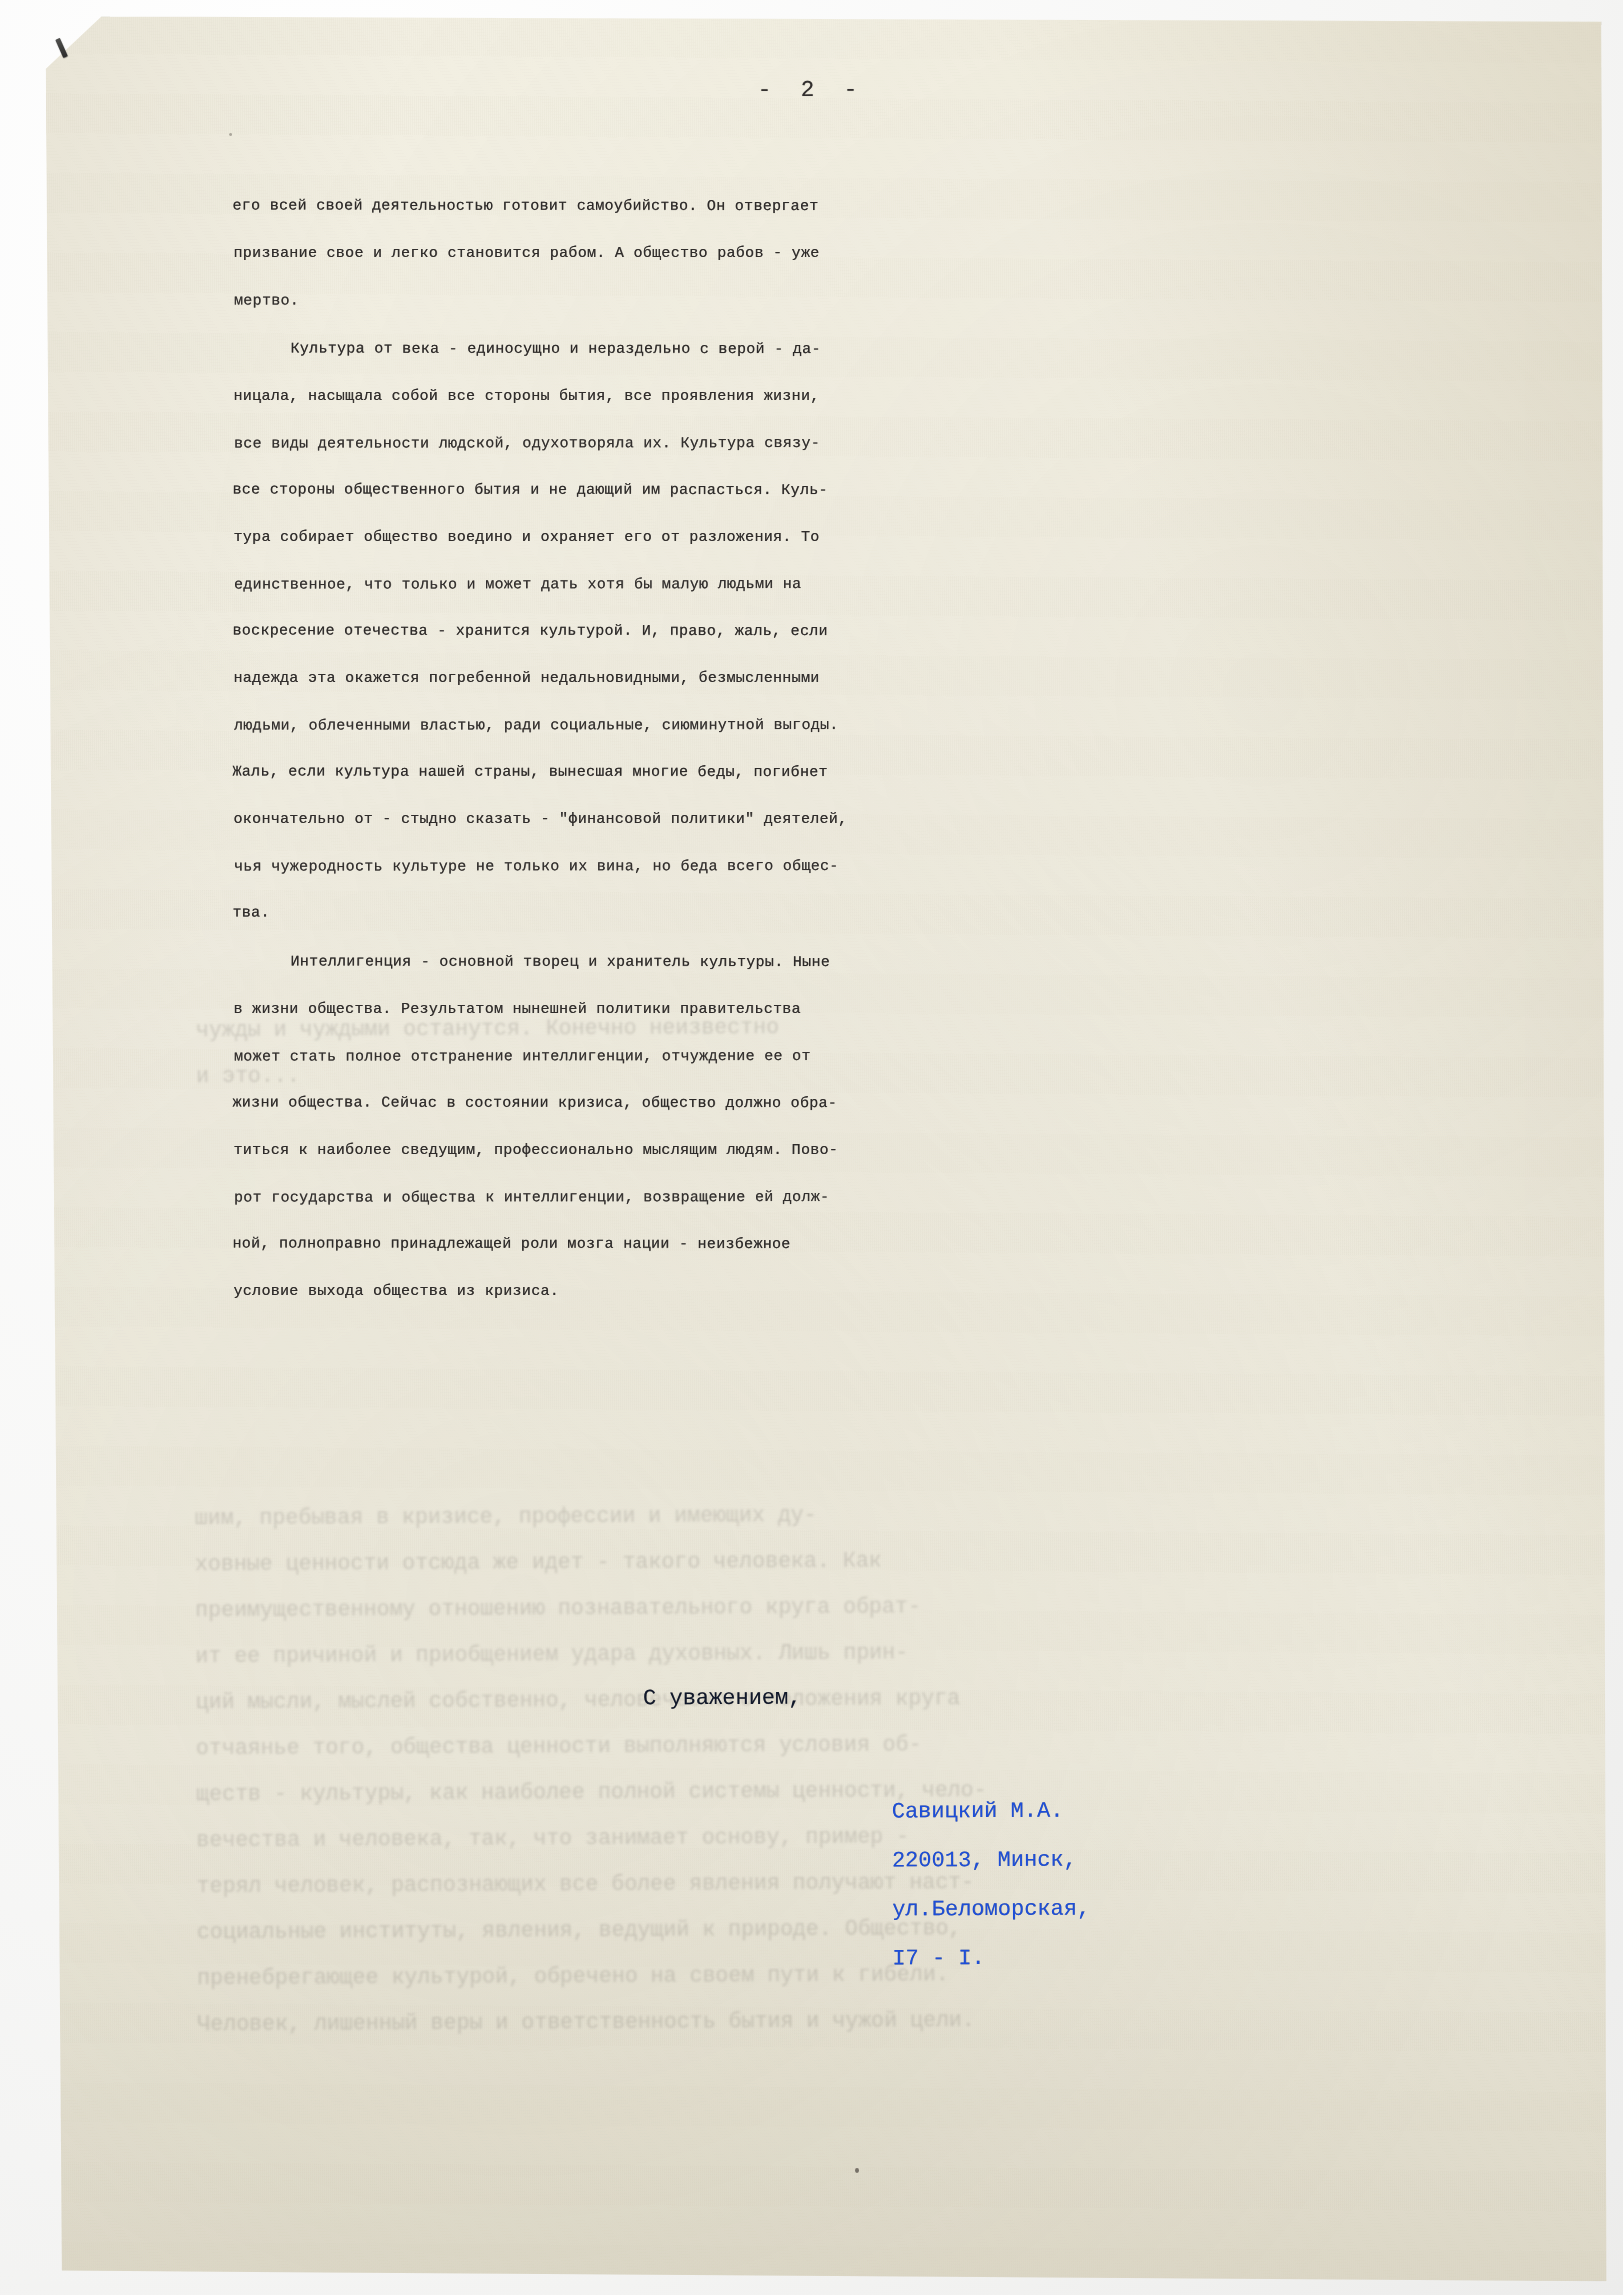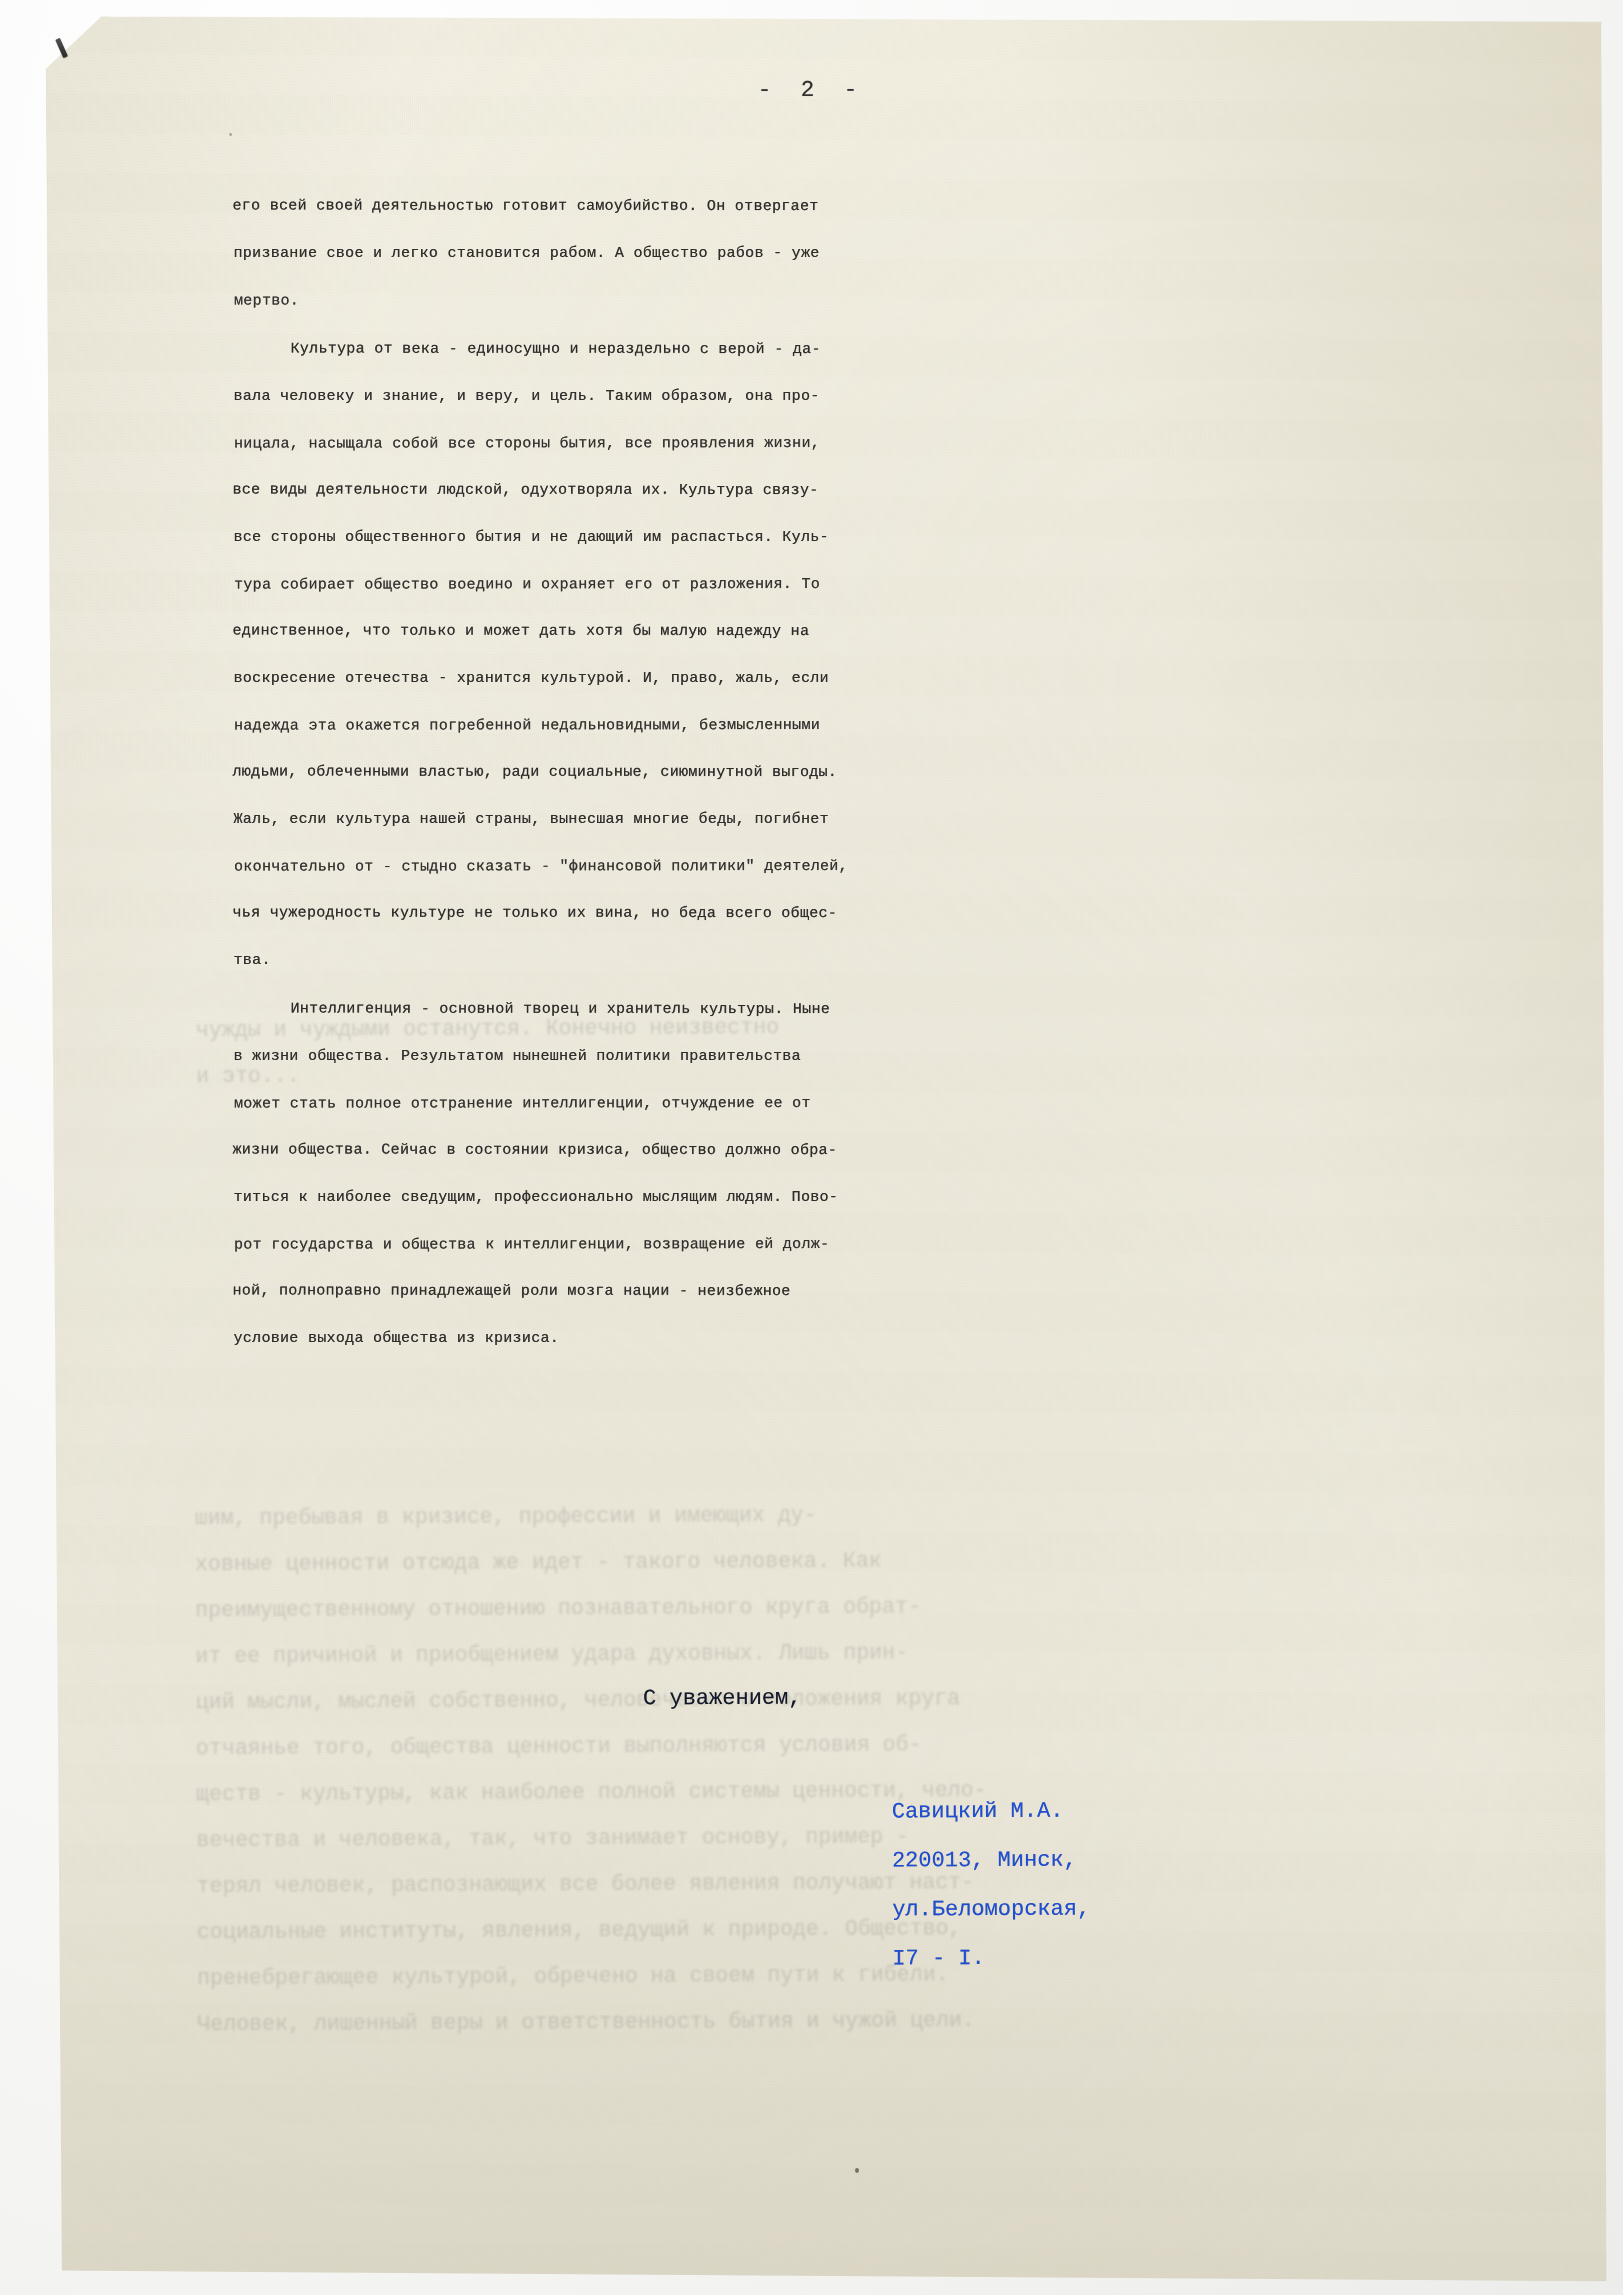--- a/index.html
+++ b/index.html
@@ -230,26 +230,25 @@
     <div class="body-block">
 
       <p class="para">
         <span class="line">его всей своей деятельностью готовит самоубийство. Он отвергает</span>
         <span class="line">призвание свое и легко становится рабом. А общество рабов - уже</span>
         <span class="line">мертво.</span>
       </p>
 
       <p class="para">
         <span class="line indent">Культура от века - единосущно и нераздельно с верой - да-</span>
-        <span class="line">вала человеку и знание, и веру, и цель. Таким образом, она про-</span>
         <span class="line">ницала, насыщала собой все стороны бытия, все проявления жизни,</span>
         <span class="line">все виды деятельности людской, одухотворяла их. Культура связу-</span>
         <span class="line">все стороны общественного бытия и не дающий им распасться. Куль-</span>
         <span class="line">тура собирает общество воедино и охраняет его от разложения. То</span>
-        <span class="line">единственное, что только и может дать хотя бы малую надежду на</span>
+        <span class="line">единственное, что только и может дать хотя бы малую людьми на</span>
         <span class="line">воскресение отечества - хранится культурой. И, право, жаль, если</span>
         <span class="line">надежда эта окажется погребенной недальновидными, безмысленными</span>
         <span class="line">людьми, облеченными властью, ради социальные, сиюминутной выгоды.</span>
         <span class="line">Жаль, если культура нашей страны, вынесшая многие беды, погибнет</span>
         <span class="line">окончательно от - стыдно сказать - "финансовой политики" деятелей,</span>
         <span class="line">чья чужеродность культуре не только их вина, но беда всего общес-</span>
         <span class="line">тва.</span>
       </p>
 
       <p class="para">

